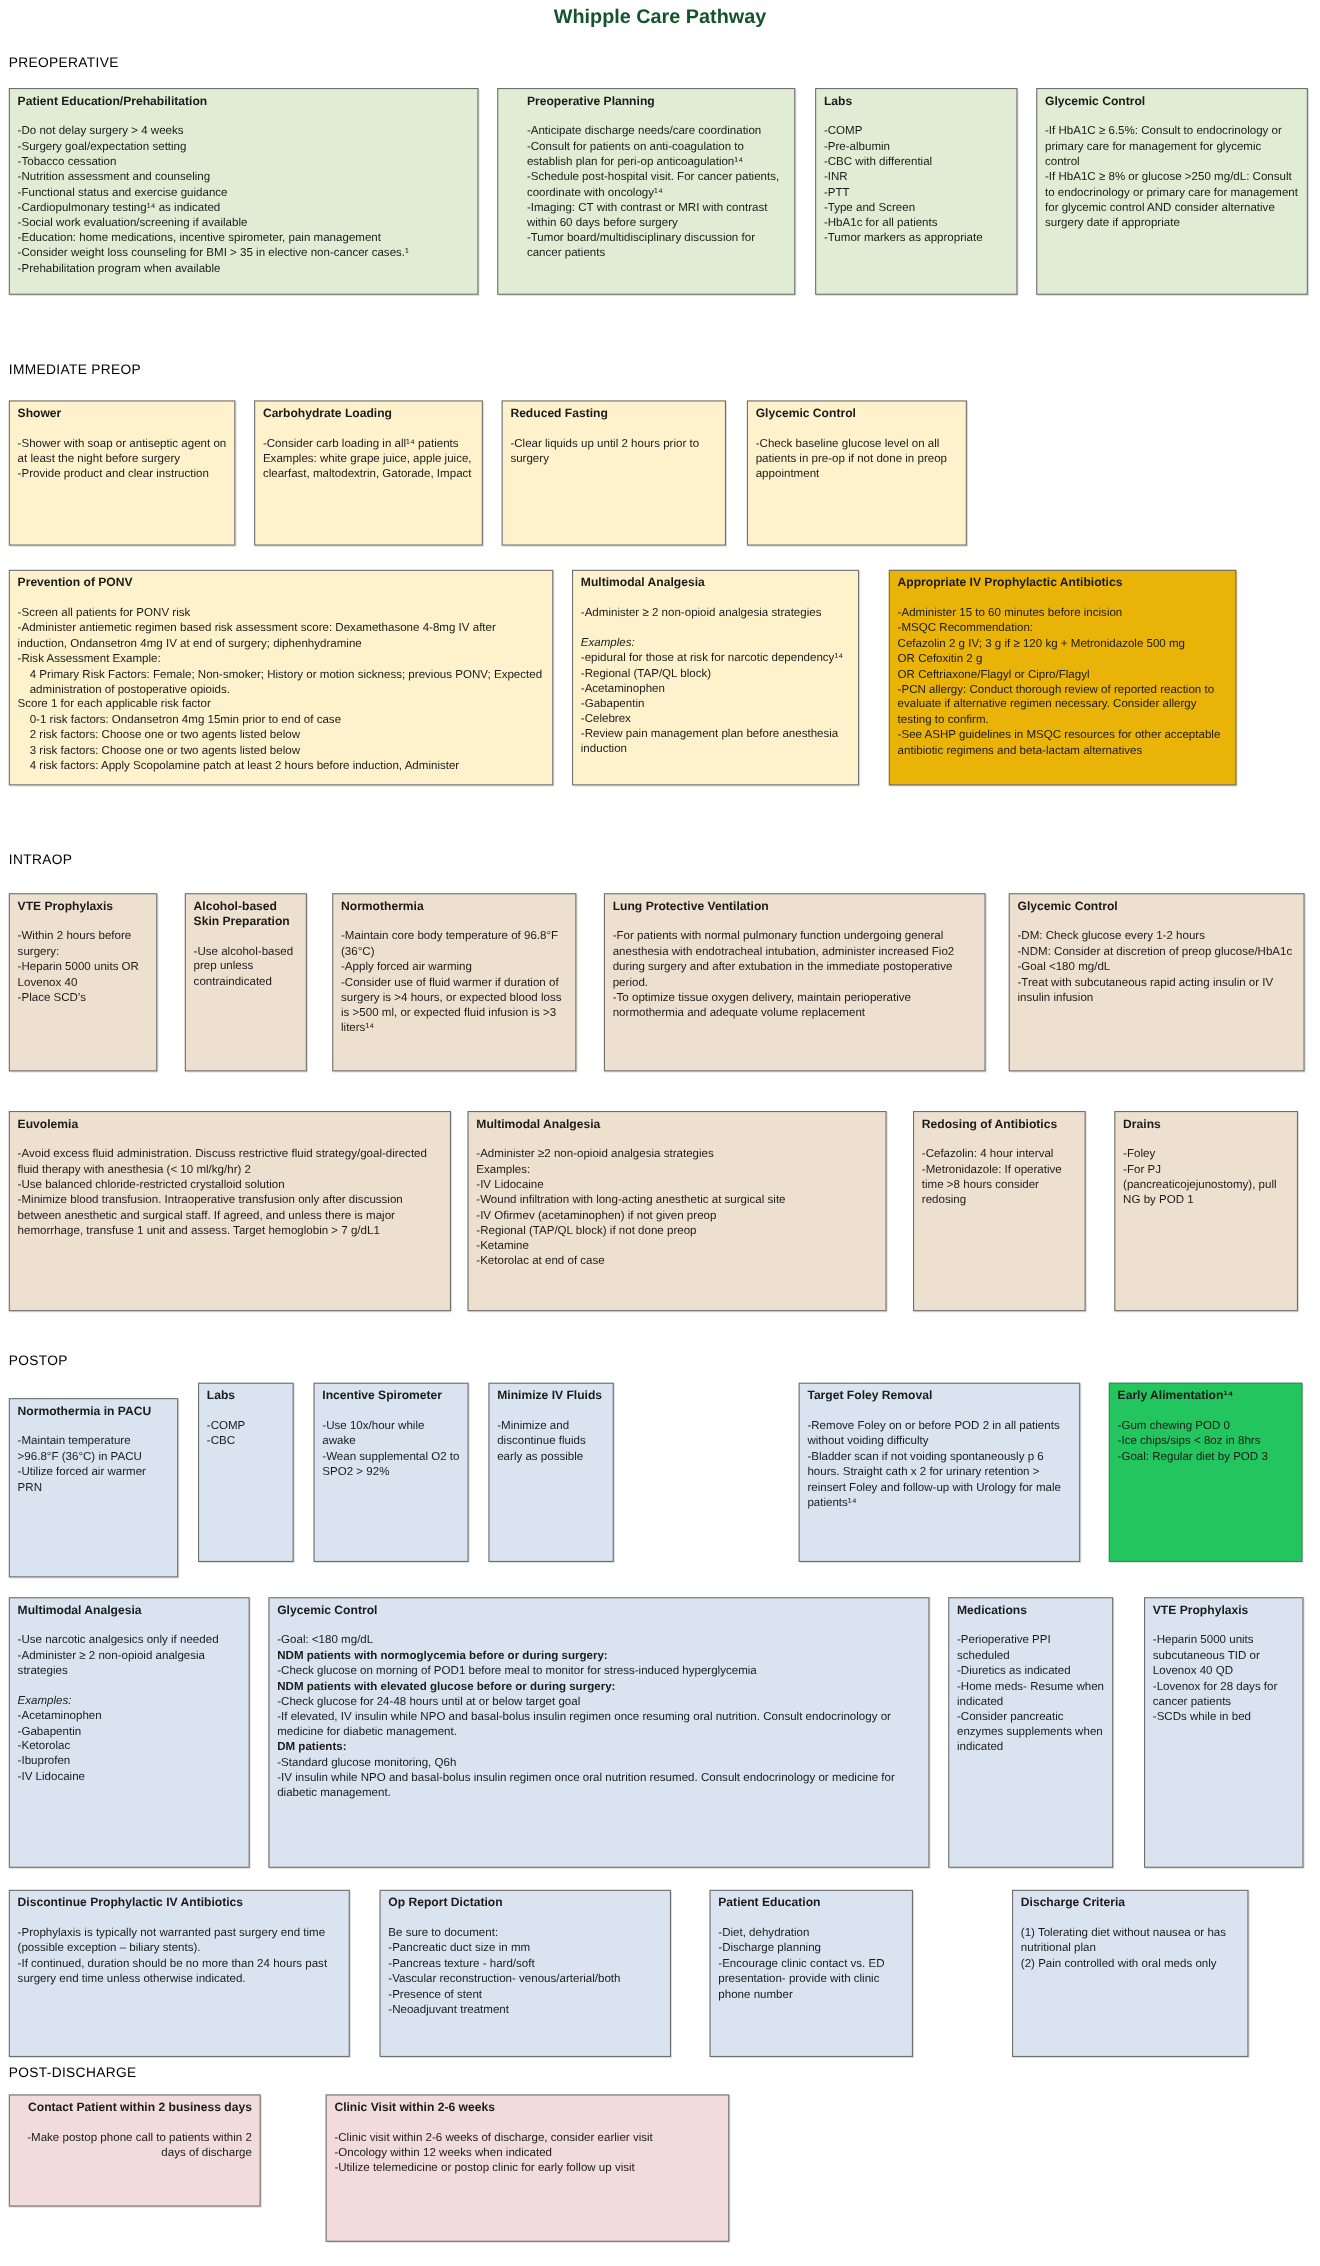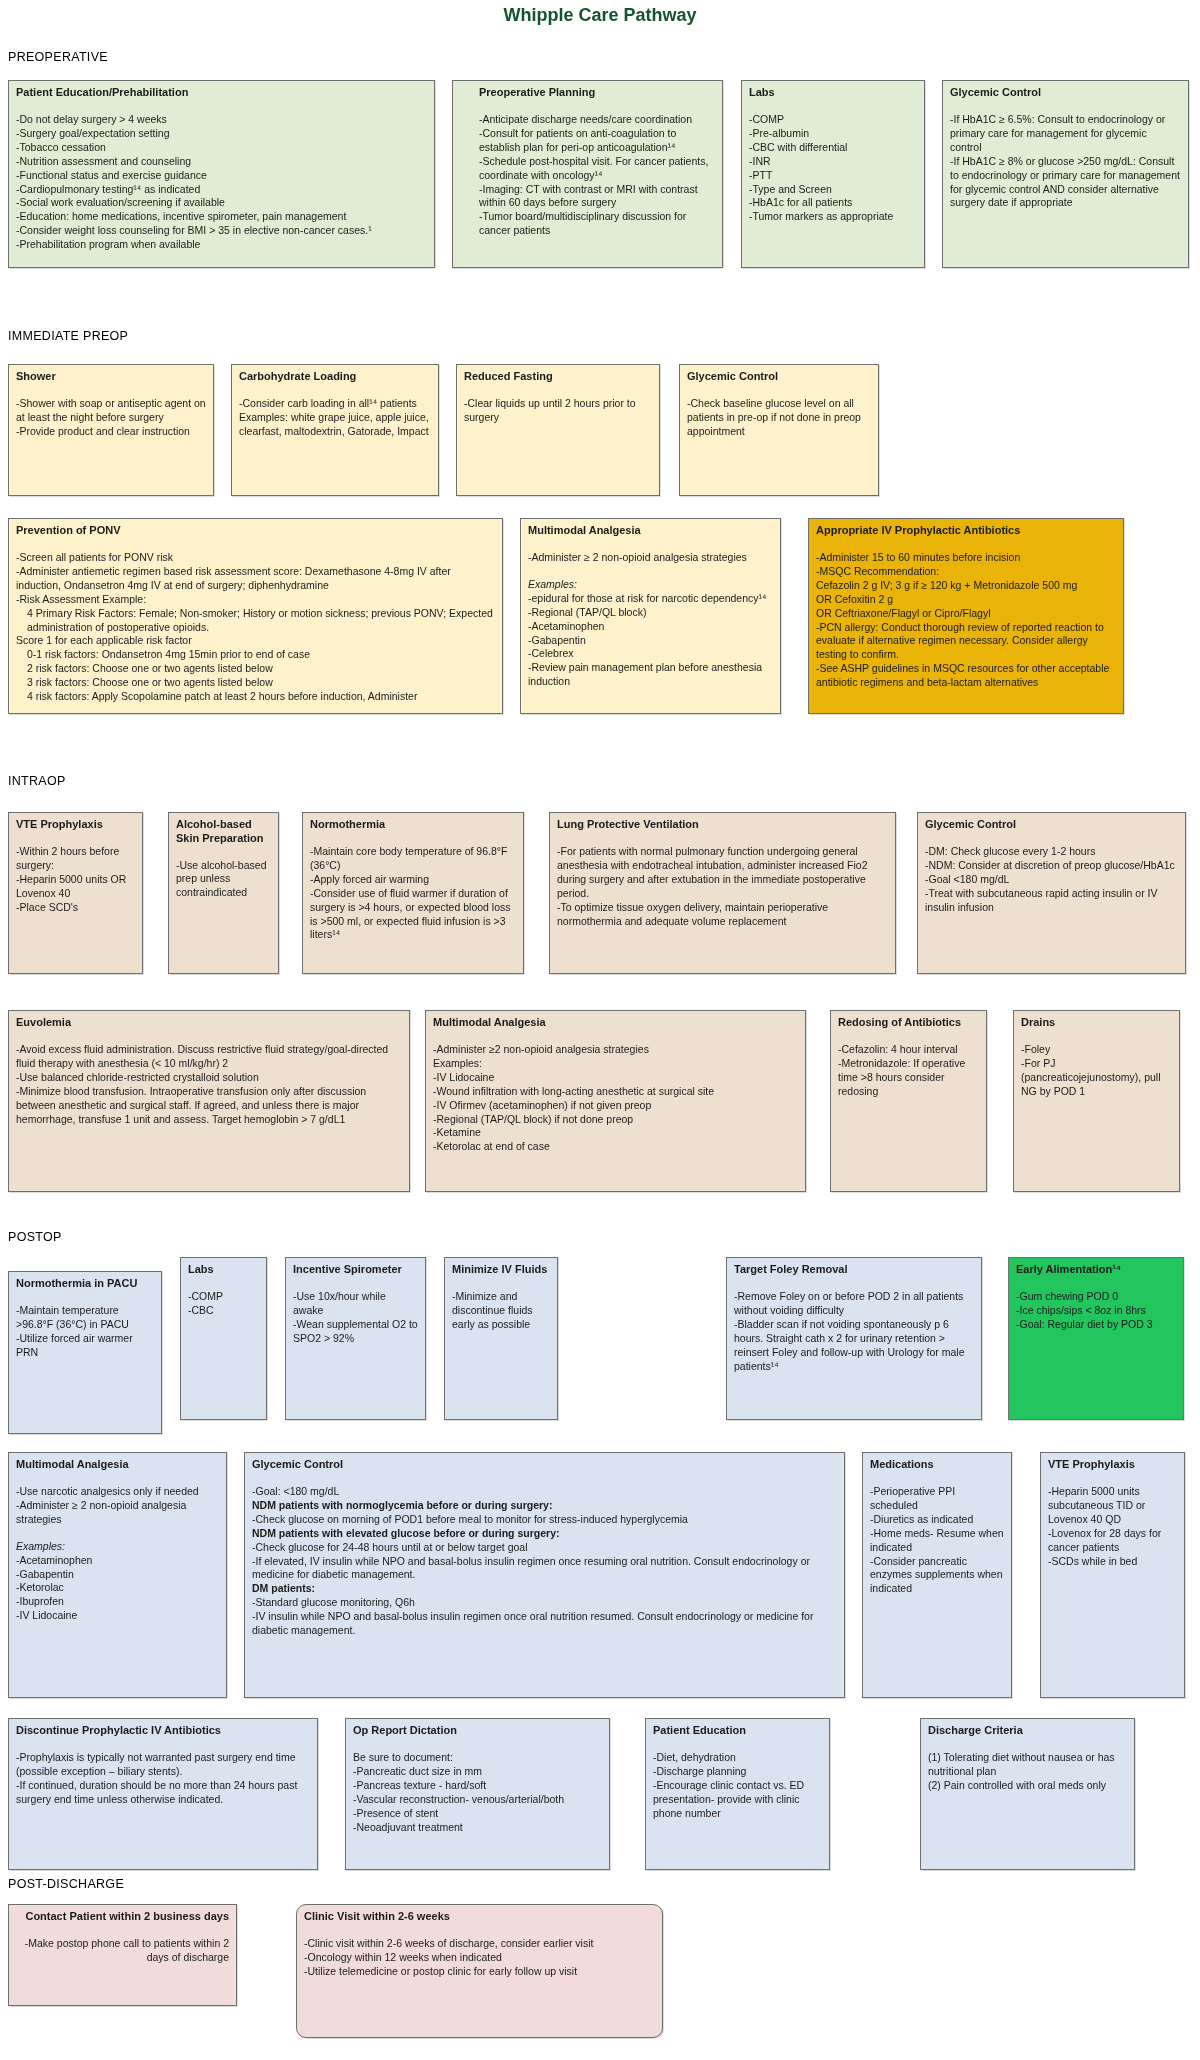--- a/index.html
+++ b/index.html
@@ -331,21 +331,21 @@
         <div class="bline">(2) Pain controlled with oral meds only</div>
       </div>
     </div>
     <div class="section-label" style="left: 8px; top: 1877px;">POST-DISCHARGE</div>
     <div class="pbox" style="left: 8px; top: 1904px; width: 229px; height: 102px; background: rgb(241, 220, 219); text-align: right;">
       <div class="btitle">Contact Patient within 2 business days</div>
       <div class="bbody">
         <div class="bline">-Make postop phone call to patients within 2 days of discharge</div>
       </div>
     </div>
-    <div class="pbox" style="left: 296px; top: 1904px; width: 367px; height: 134px; background: rgb(241, 220, 219); border-radius: 10px;">
+    <div class="pbox" style="left: 296px; top: 1904px; width: 367px; height: 134px; background: rgb(241, 220, 219);">
       <div class="btitle">Clinic Visit within 2-6 weeks</div>
       <div class="bbody">
         <div class="bline">-Clinic visit within 2-6 weeks of discharge, consider earlier visit</div>
         <div class="bline">-Oncology within 12 weeks when indicated</div>
         <div class="bline">-Utilize telemedicine or postop clinic for early follow up visit</div>
       </div>
     </div>
   </div>
 
 </body></html>

